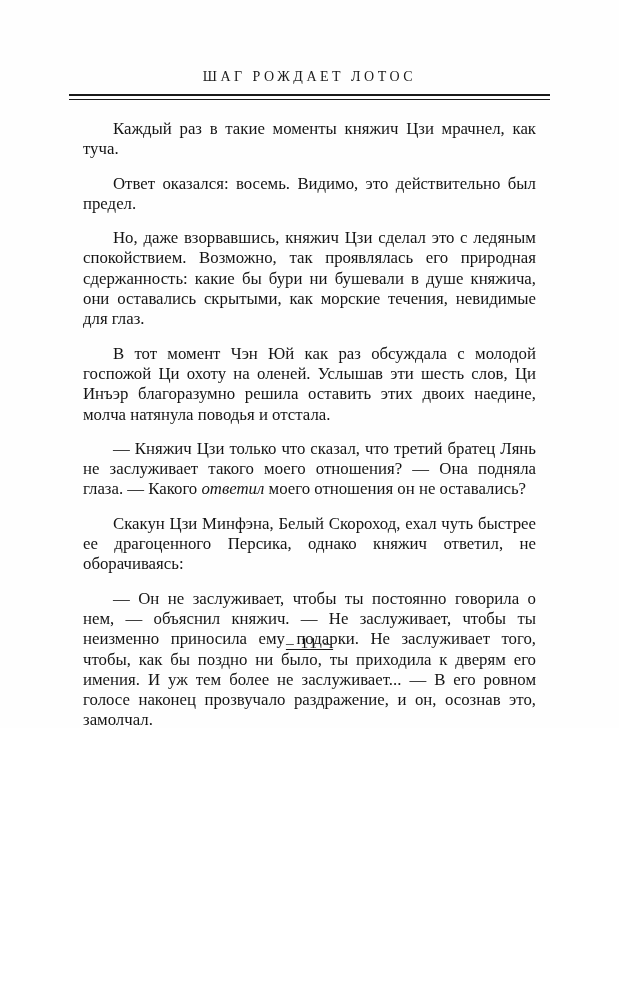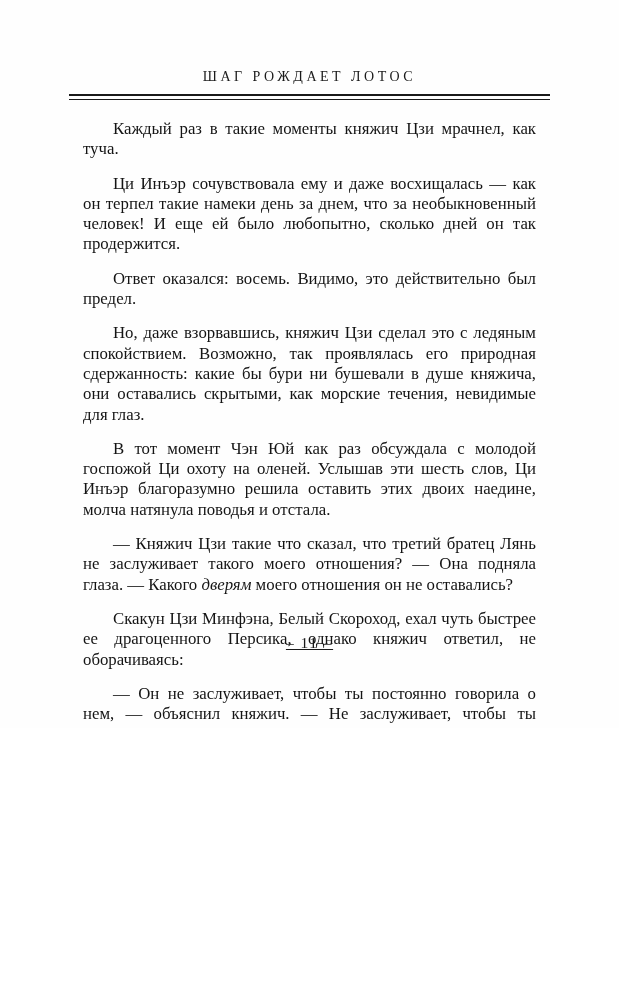--- a/index.html
+++ b/index.html
@@ -60,22 +60,21 @@
   }
 </style>
 </head>
 <body>
 
 <div class="page">
   <div class="running-head">ШАГ РОЖДАЕТ ЛОТОС</div>
   <div class="header-divider"></div>
   <div class="body-text">
       <p class="para"><span>Каждый раз в такие моменты княжич Цзи мрачнел, как туча.</span></p>
-      <p class="para"><span>Ци Инъэр сочувствовала ему и даже восхищалась — как он терпел такие намеки день за днем, что за необыкновенный человек! И еще ей было любопытно, сколько дней он так продержится.</span></p>
       <p class="para"><span>Ответ оказался: восемь. Видимо, это действительно был предел.</span></p>
       <p class="para"><span>Но, даже взорвавшись, княжич Цзи сделал это с ледяным спокойствием. Возможно, так проявлялась его природная сдержанность: какие бы бури ни бушевали в душе княжича, они оставались скрытыми, как морские течения, невидимые для глаз.</span></p>
       <p class="para"><span>В тот момент Чэн Юй как раз обсуждала с молодой госпожой Ци охоту на оленей. Услышав эти шесть слов, Ци Инъэр благоразумно решила оставить этих двоих наедине, молча натянула поводья и отстала.</span></p>
-      <p class="para"><span>— Княжич Цзи такие что сказал, что третий братец Лянь не заслуживает такого моего отношения? — Она подняла глаза. — Какого </span><span class="italic">дверям</span><span> моего отношения он не оставались?</span></p>
+      <p class="para"><span>— Княжич Цзи только что сказал, что третий братец Лянь не заслуживает такого моего отношения? — Она подняла глаза. — Какого </span><span class="italic">ответил</span><span> моего отношения он не оставались?</span></p>
       <p class="para"><span>Скакун Цзи Минфэна, Белый Скороход, ехал чуть быстрее ее драгоценного Персика, однако княжич ответил, не оборачиваясь:</span></p>
       <p class="para"><span>— Он не заслуживает, чтобы ты постоянно говорила о нем, — объяснил княжич. — Не заслуживает, чтобы ты неизменно приносила ему подарки. Не заслуживает того, чтобы, как бы поздно ни было, ты приходила к дверям его имения. И уж тем более не заслуживает... — В его ровном голосе наконец прозвучало раздражение, и он, осознав это, замолчал.</span></p>
     </div>
   <div class="folio">– 11 –</div>
 </div>
 
 </body></html>

